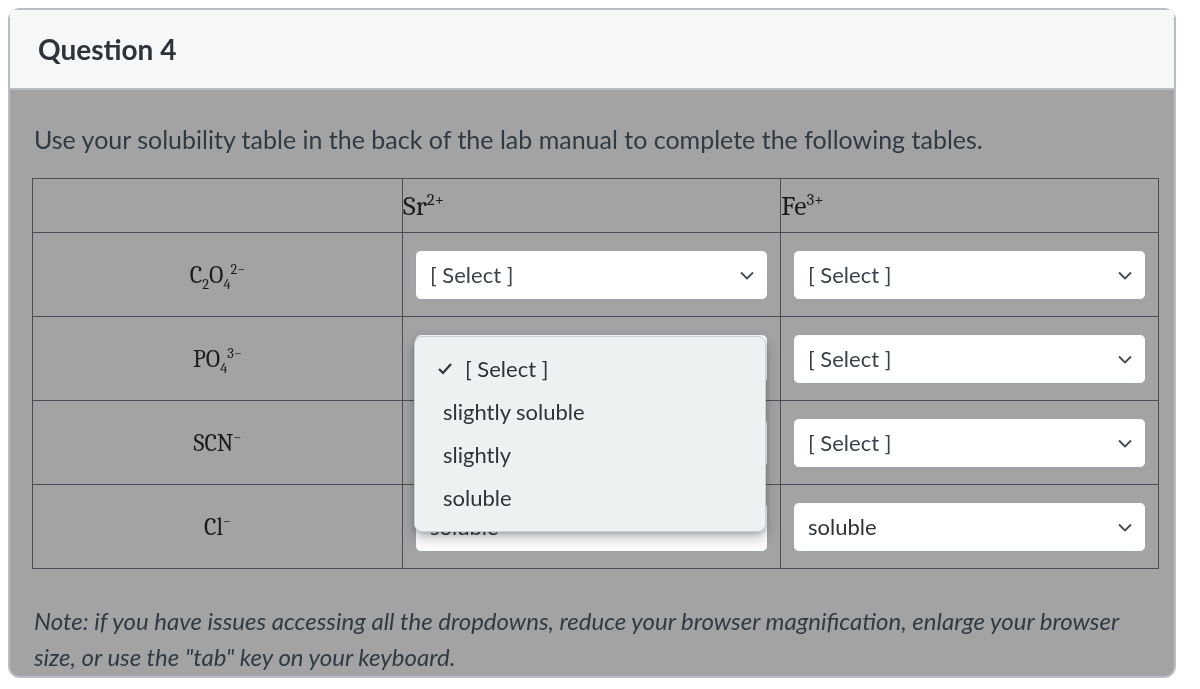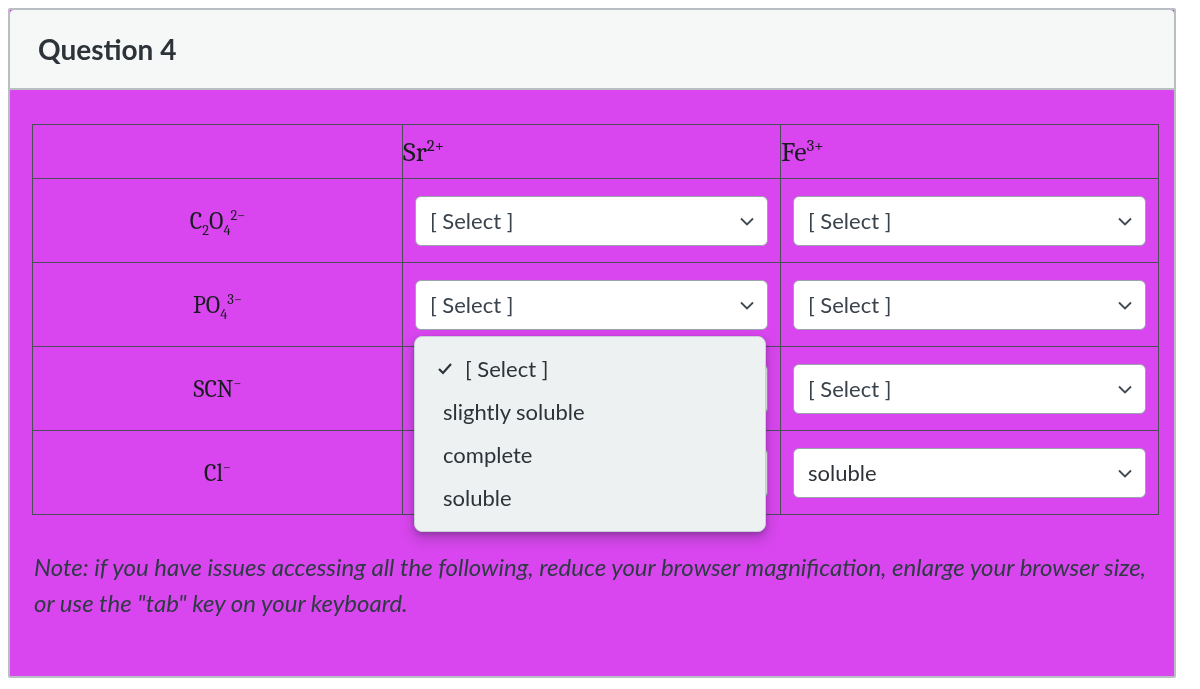--- a/index.html
+++ b/index.html
@@ -9,23 +9,23 @@
     font-family: "Lato", "Helvetica Neue", Arial, sans-serif;
     background: #fff;
     color: #2d3338;
   }
   .card {
     position: relative;
     margin: 8px 18px 8px 8px;
     width: 1168px;
     height: 670px;
     border: 2px solid #b9bec2;
-    border-radius: 2px;
+    border-radius: 12px;
     overflow: visible;
-    background: #d946ef;
+    background: #a3a3a3;
   }
   .card-header {
     padding: 22px 28px;
     border-bottom: 2px solid #b9bec2;
     background: #f6f7f7;
     border-radius: 4px 4px 0 0;
   }
   .card-header h2 {
     margin: 0;
     font-size: 28px;
@@ -140,20 +140,21 @@
 </style>
 </head>
 <body>
 
 <div class="card">
   <div class="card-header">
     <h2>Question 4</h2>
   </div>
 
   <div class="card-body">
+    <p class="prompt">Use your solubility table in the back of the lab manual to complete the following tables.</p>
 
     <table class="sol">
       <colgroup>
           <col class="c0">
           <col class="c1">
           <col class="c2">
         </colgroup>
       <thead>
         <tr>
           <th></th>
@@ -266,36 +267,36 @@
                       <path d="M2 5 l6 6 l6 -6" fill="none" stroke="currentColor" stroke-width="1.8"></path>
                     </svg>
               </span>
             </div>
           </div>
             </td>
         </tr>
       </tbody>
     </table>
 
-    <p class="note">Note: if you have issues accessing all the following, reduce your browser magnification, enlarge your browser size, or use the "tab" key on your keyboard.</p>
+    <p class="note">Note: if you have issues accessing all the dropdowns, reduce your browser magnification, enlarge your browser size, or use the "tab" key on your keyboard.</p>
   </div>
 
   <div class="dropdown-open">
     <div class="opt">
       <span class="chk">
         <svg width="18" height="18" viewBox="0 0 18 18">
             <path d="M3 9 l4 4 l8 -9" fill="none" stroke="currentColor" stroke-width="2.2"></path>
           </svg>
       </span>
       <span>[ Select ]</span>
     </div>
     <div class="opt noindent">
       <span>slightly soluble</span>
     </div>
     <div class="opt noindent">
-      <span>complete</span>
+      <span>slightly</span>
     </div>
     <div class="opt noindent">
       <span>soluble</span>
     </div>
   </div>
 
 </div>
 
 </body></html>

